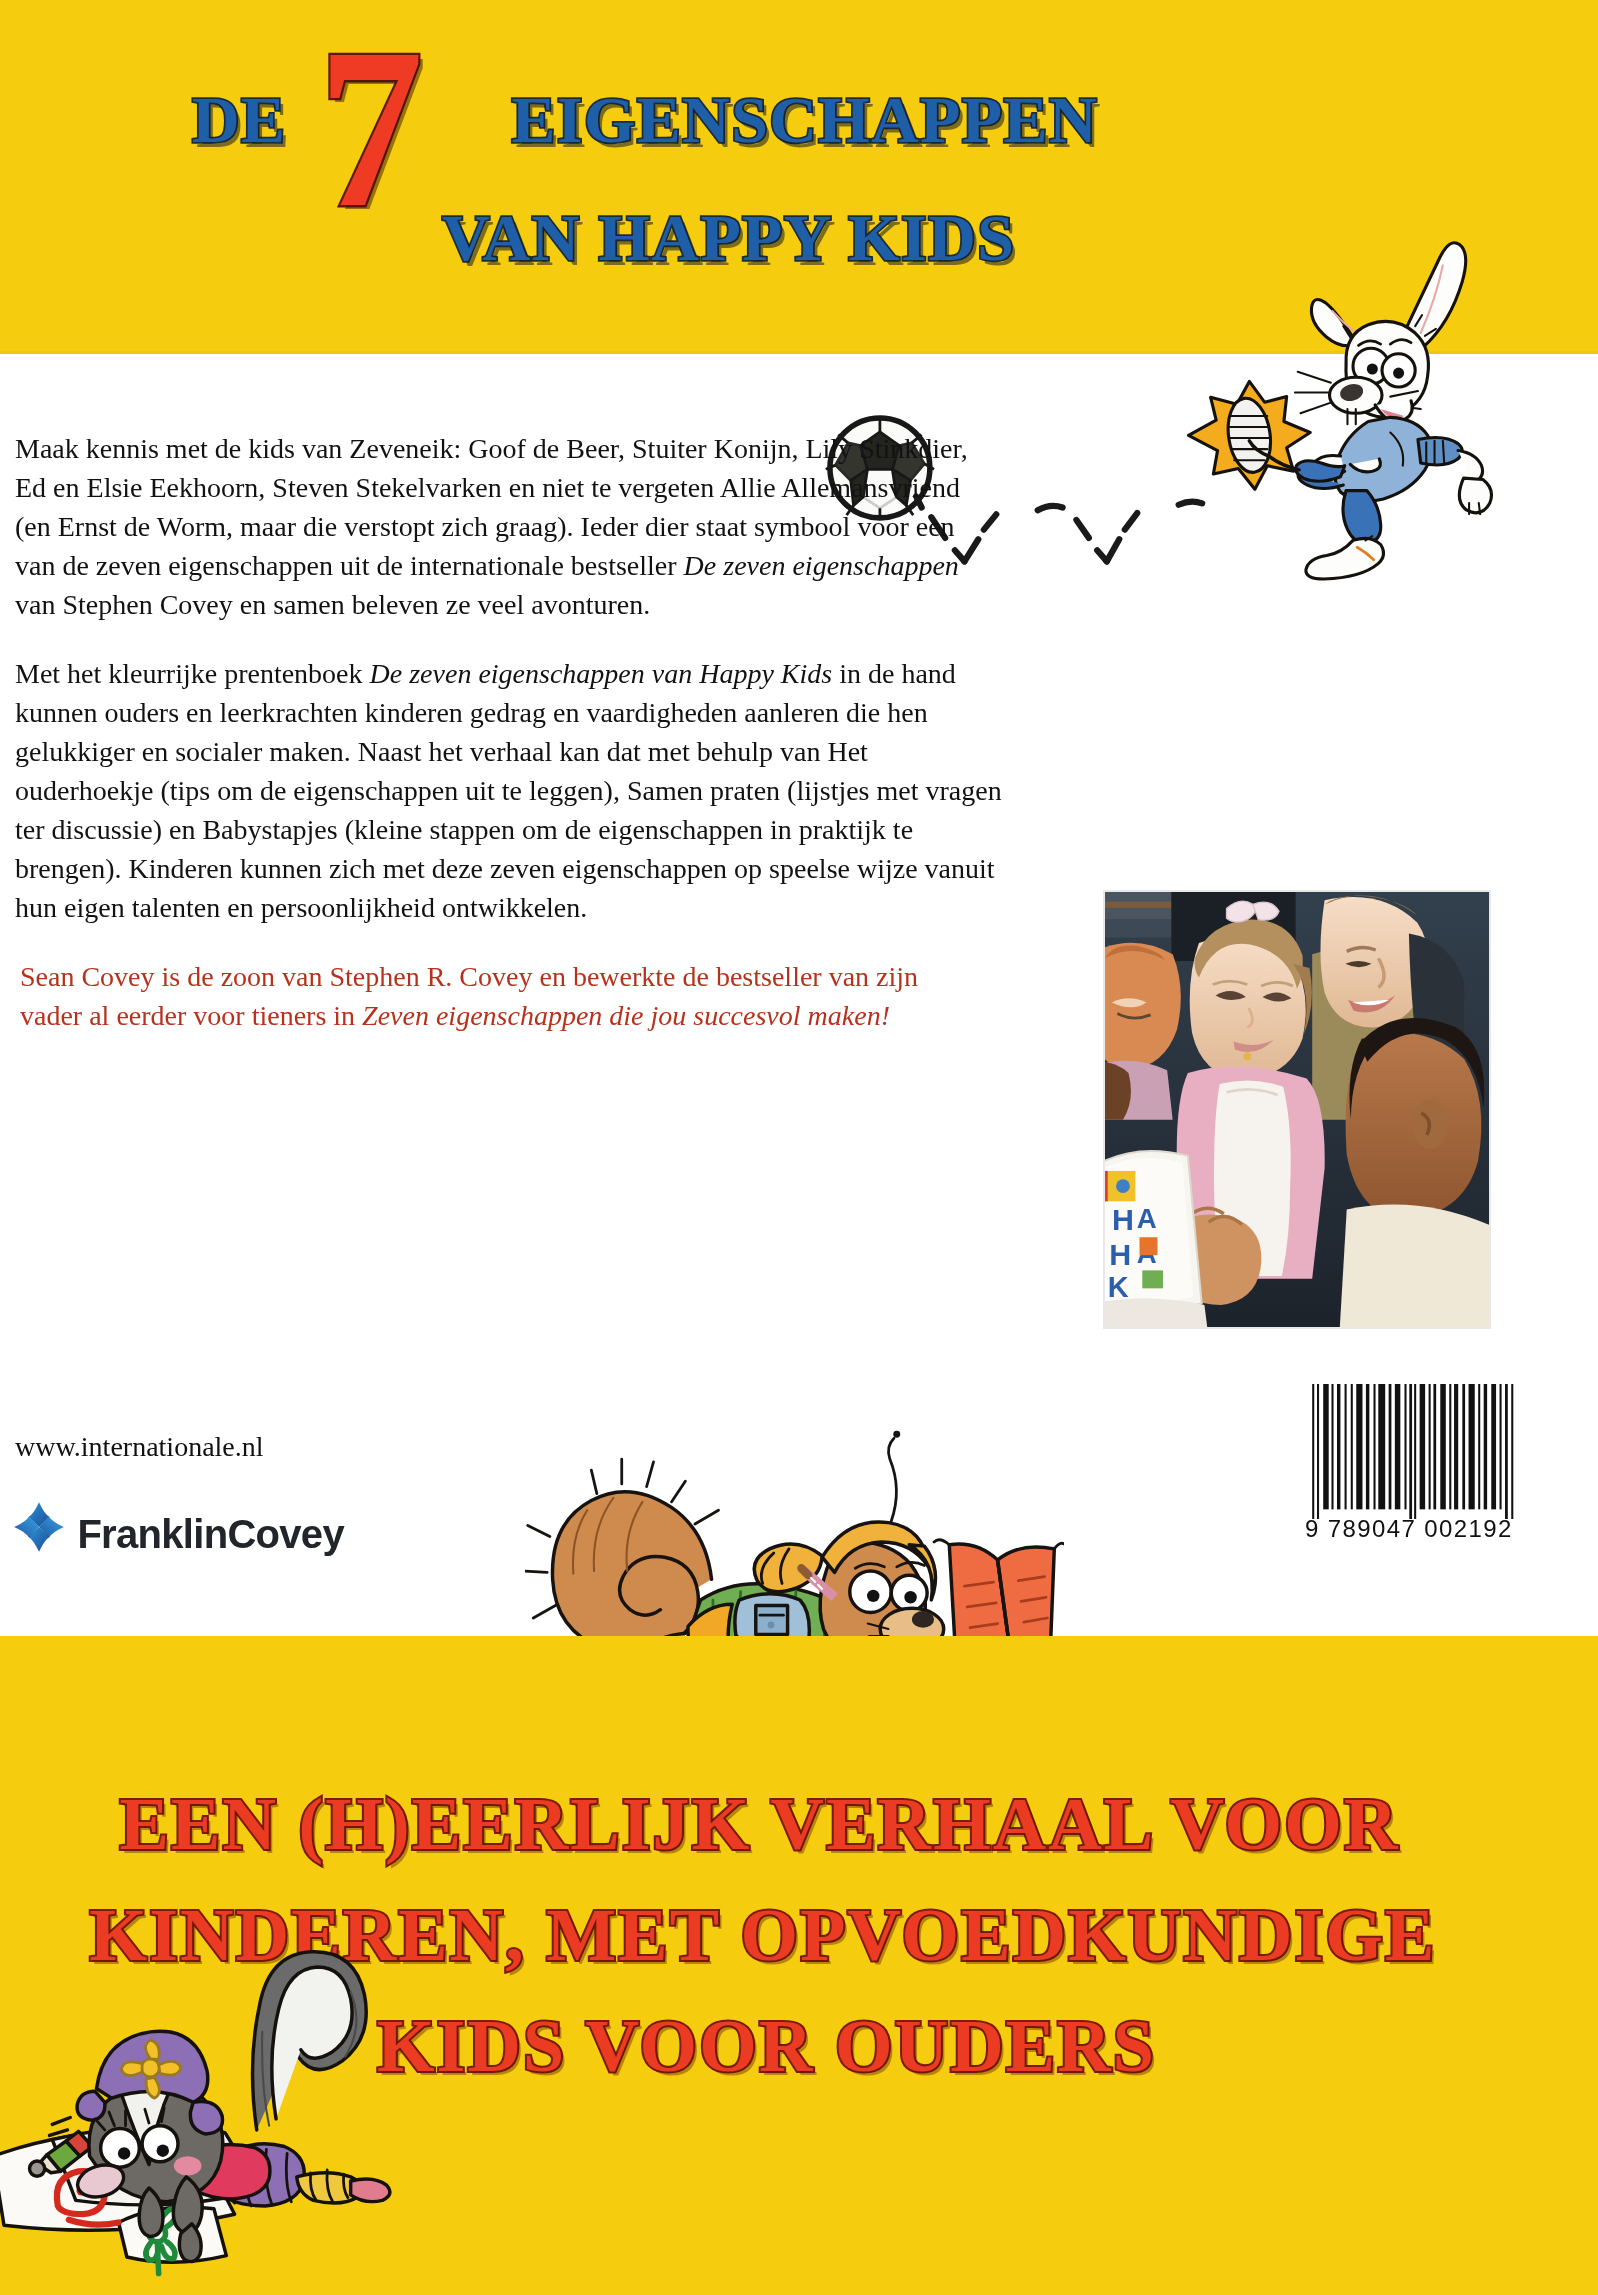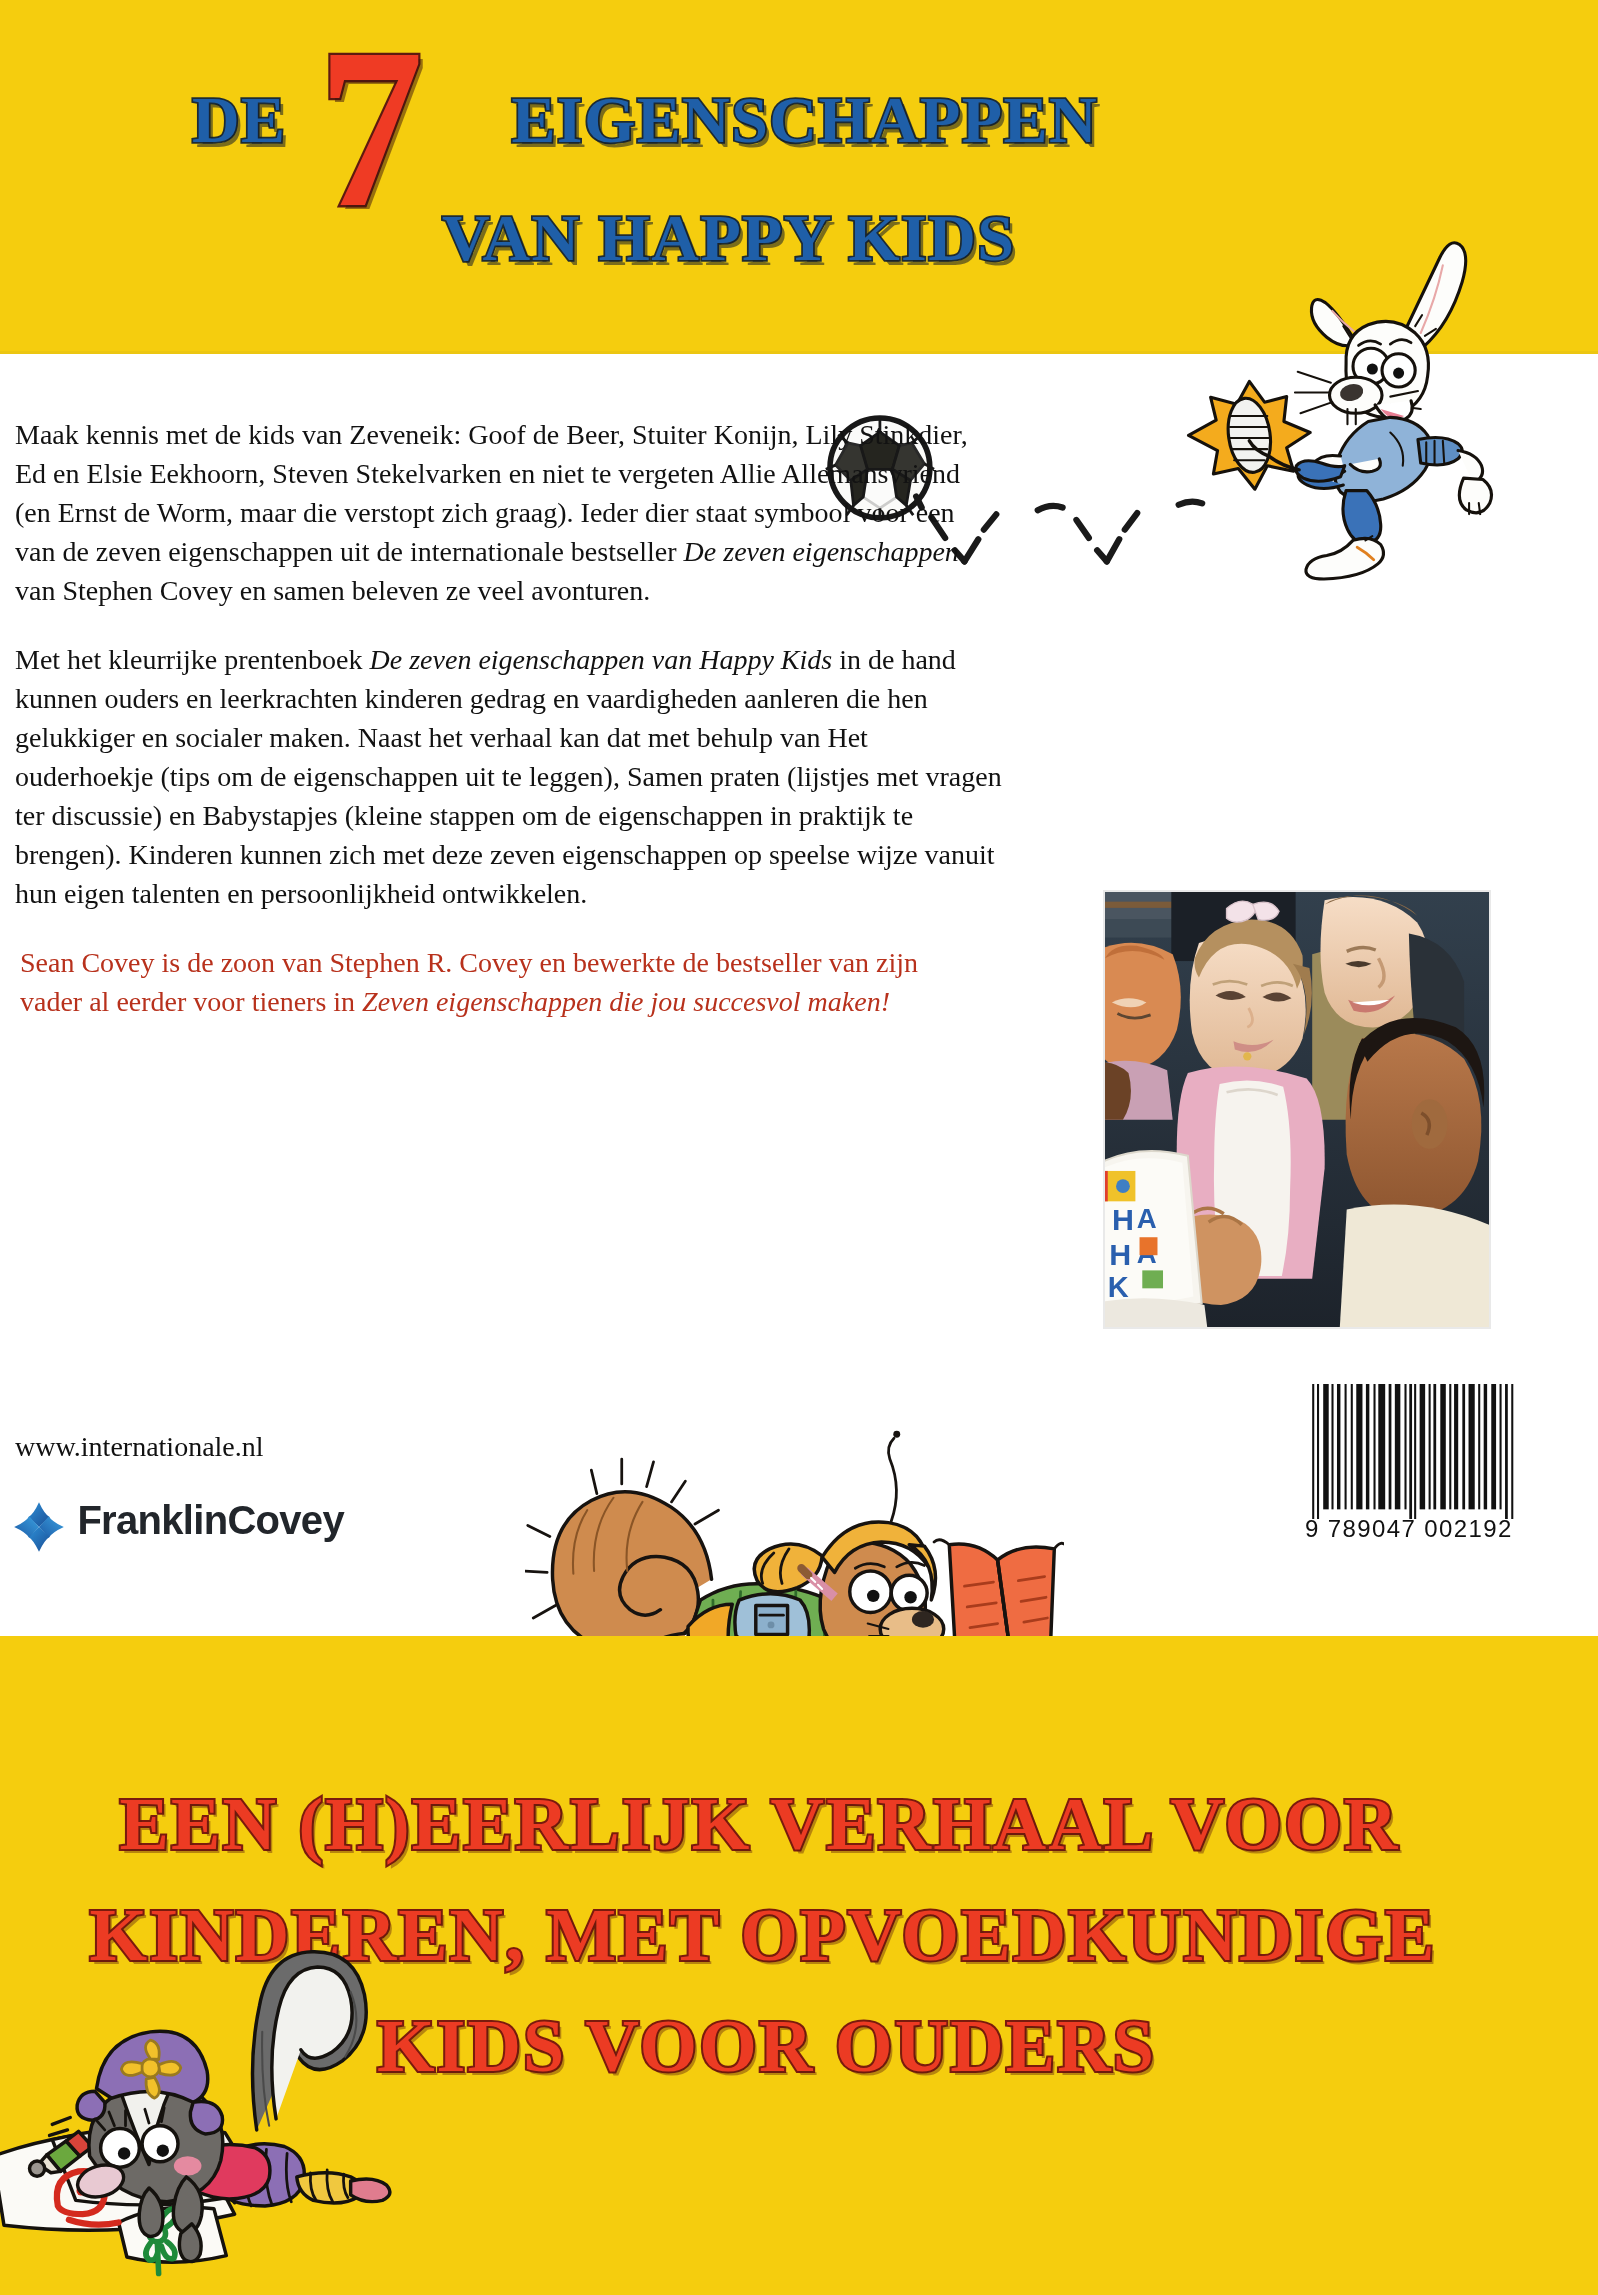--- a/index.html
+++ b/index.html
@@ -83,36 +83,36 @@
   .para em{font-style:italic;}
   .para-red{
     font-family:"Liberation Serif",serif;
     font-size:28px;
     line-height:39px;
     color:#b8311c;
     margin:5px;
   }
   .para-red em{font-style:italic;}
 
-  .p1{width:954px;}
+  .p1{width:954px;margin-top:14px;}
   .p2{width:988px;}
   .p3{width:961px;}
 
   
   .website{
     position:absolute; left:15px; top:1431px;
     font-family:"Liberation Serif",serif;
     font-size:28px;
     color:#111;
   }
 
   
   .fc-logo{
     position:absolute; left:12.4px; top:1500px;
-    display:flex; align-items:flex-start; gap:11px;
+    display:flex; align-items:flex-end; gap:11px;
   }
   .fc-mark{width:54px;height:54px;display:block;}
   .fc-word{
     font-family:"Liberation Sans",sans-serif;
     font-weight:bold;
     font-size:40px;
     letter-spacing:-0.7px;
     color:#22262b;
     line-height:40px;
   }

